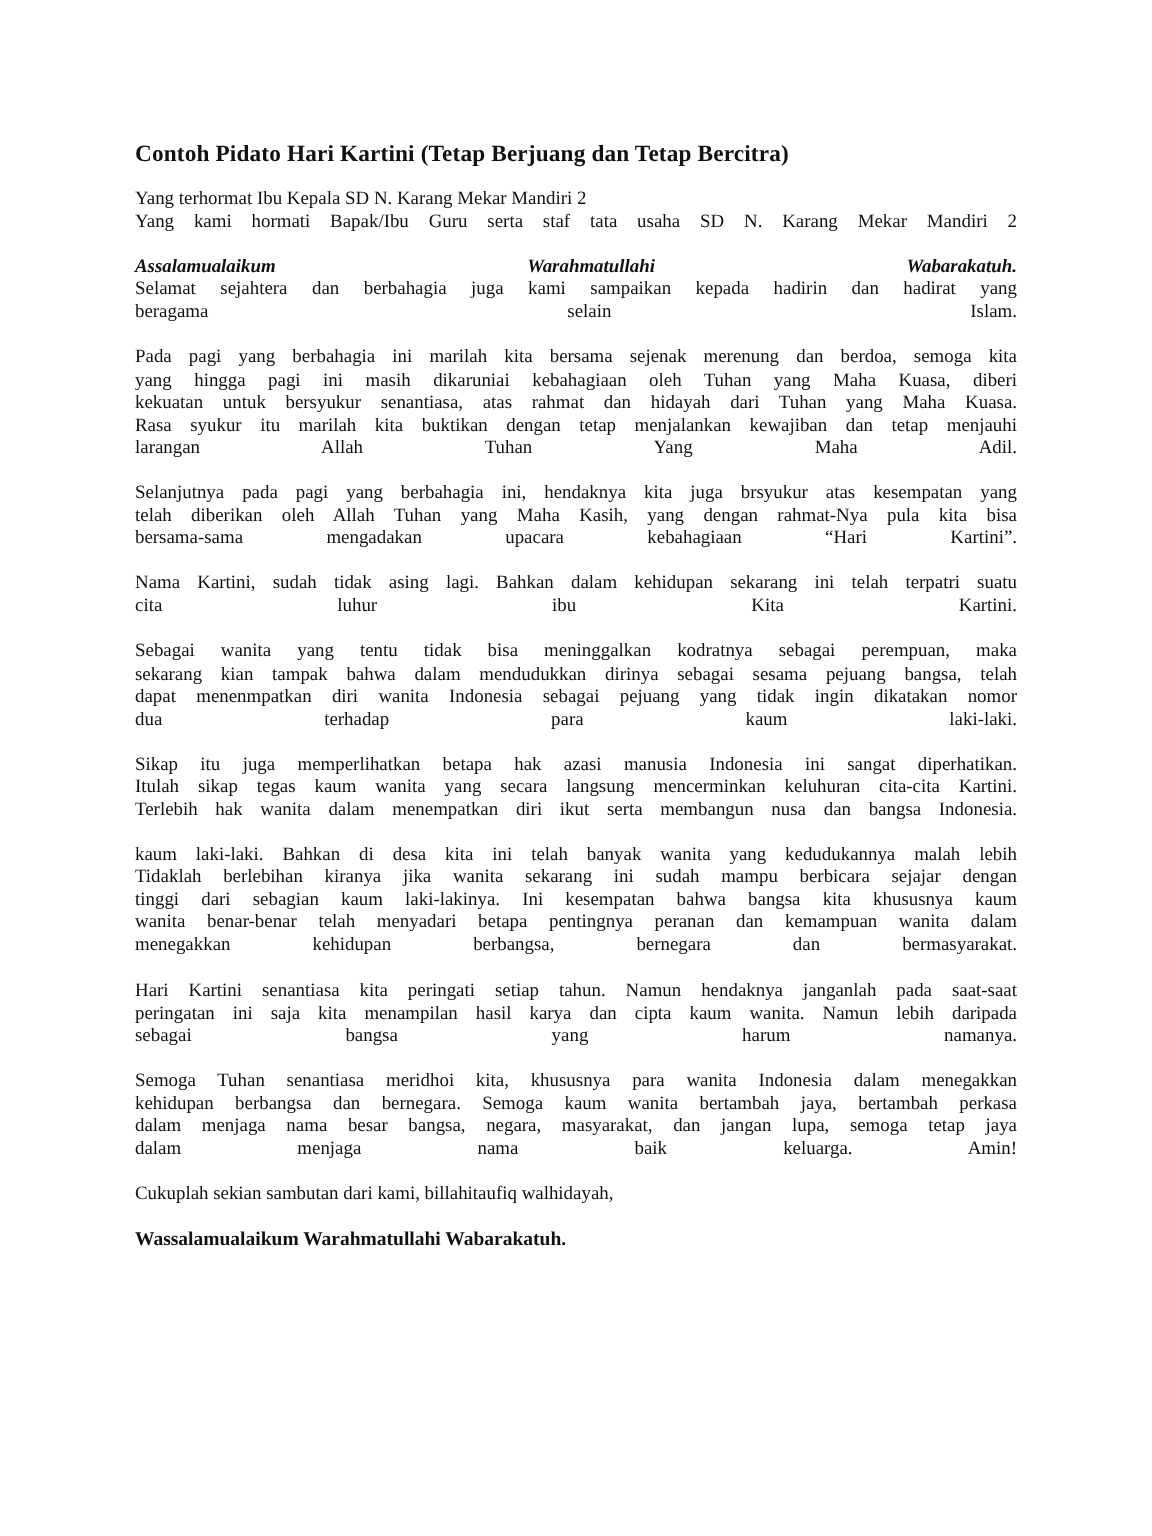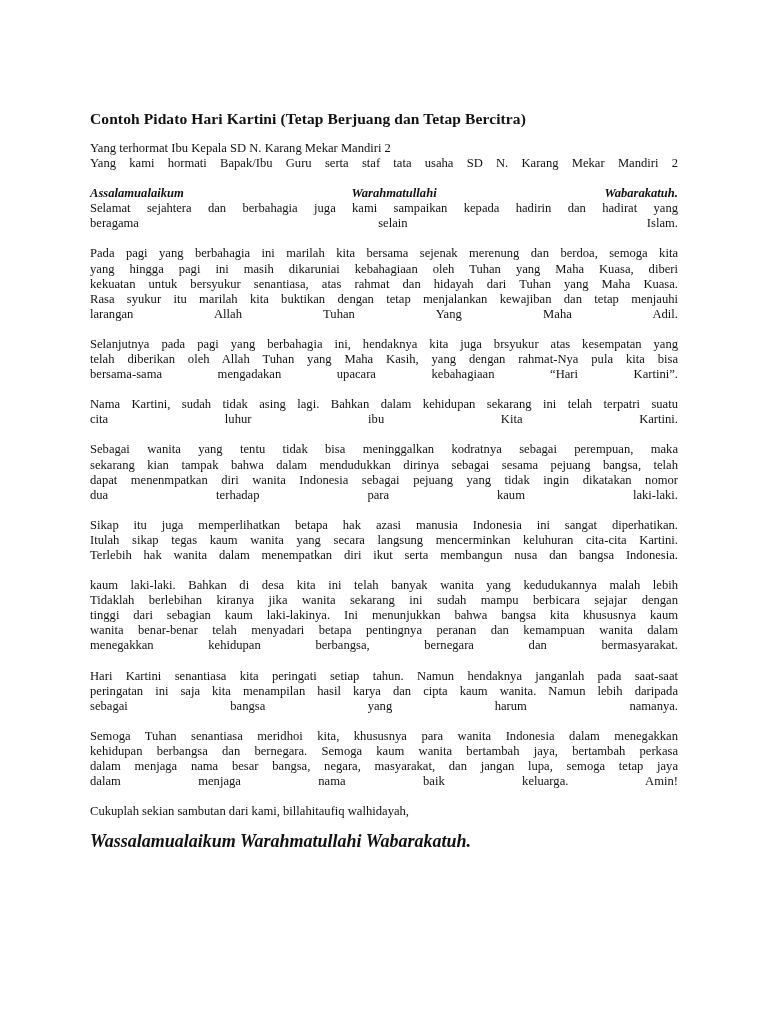--- a/index.html
+++ b/index.html
@@ -13,21 +13,20 @@
       position: relative;
       overflow: hidden;
       color: #111111;
       font-family: "Liberation Serif", "DejaVu Serif", serif;
     }
     .page {
       position: absolute;
       left: 90px;
       top: 94px;
       width: 588px;
-      margin-top: 16px;
     }
     .title {
       font-family: "Liberation Serif", serif;
       font-weight: bold;
       font-size: 15.5px;
       line-height: 18px;
       margin: 0 0 13px 0;
       letter-spacing: 0.1px;
       white-space: nowrap;
     }
@@ -46,24 +45,23 @@
     }
     .line.left {
       text-align: right;
       text-align-last: left;
     }
     .salutation {
       font-weight: bold;
       font-style: italic;
     }
     .closing {
-      font-size: 18px;
+      font-size: 13px;
       line-height: 15.1px;
       font-weight: bold;
-      font-style: italic;
       margin: 0;
     }
   </style>
 </head>
 <body>
 
 <div class="page">
 
   <h1 class="title">Contoh Pidato Hari Kartini (Tetap Berjuang dan Tetap Bercitra)</h1>
 
@@ -106,21 +104,21 @@
 
   <div class="p">
     <span class="line">Sikap itu juga memperlihatkan betapa hak azasi manusia Indonesia ini sangat diperhatikan.</span>
     <span class="line">Itulah sikap tegas kaum wanita yang secara langsung mencerminkan keluhuran cita-cita Kartini.</span>
     <span class="line">Terlebih hak wanita dalam menempatkan diri ikut serta membangun nusa dan bangsa Indonesia.</span>
   </div>
 
   <div class="p">
     <span class="line">kaum laki-laki. Bahkan di desa kita ini telah banyak wanita yang kedudukannya malah lebih</span>
     <span class="line">Tidaklah berlebihan kiranya jika wanita sekarang ini sudah mampu berbicara sejajar dengan</span>
-    <span class="line">tinggi dari sebagian kaum laki-lakinya. Ini menunjukkan bahwa bangsa kita khususnya kaum</span>
+    <span class="line">tinggi dari sebagian kaum laki-lakinya. Ini kesempatan bahwa bangsa kita khususnya kaum</span>
     <span class="line">wanita benar-benar telah menyadari betapa pentingnya peranan dan kemampuan wanita dalam</span>
     <span class="line">menegakkan kehidupan berbangsa, bernegara dan bermasyarakat.</span>
   </div>
 
   <div class="p">
     <span class="line">Hari Kartini senantiasa kita peringati setiap tahun. Namun hendaknya janganlah pada saat-saat</span>
     <span class="line">peringatan ini saja kita menampilan hasil karya dan cipta kaum wanita. Namun lebih daripada</span>
     <span class="line">sebagai bangsa yang harum namanya.</span>
   </div>
 

